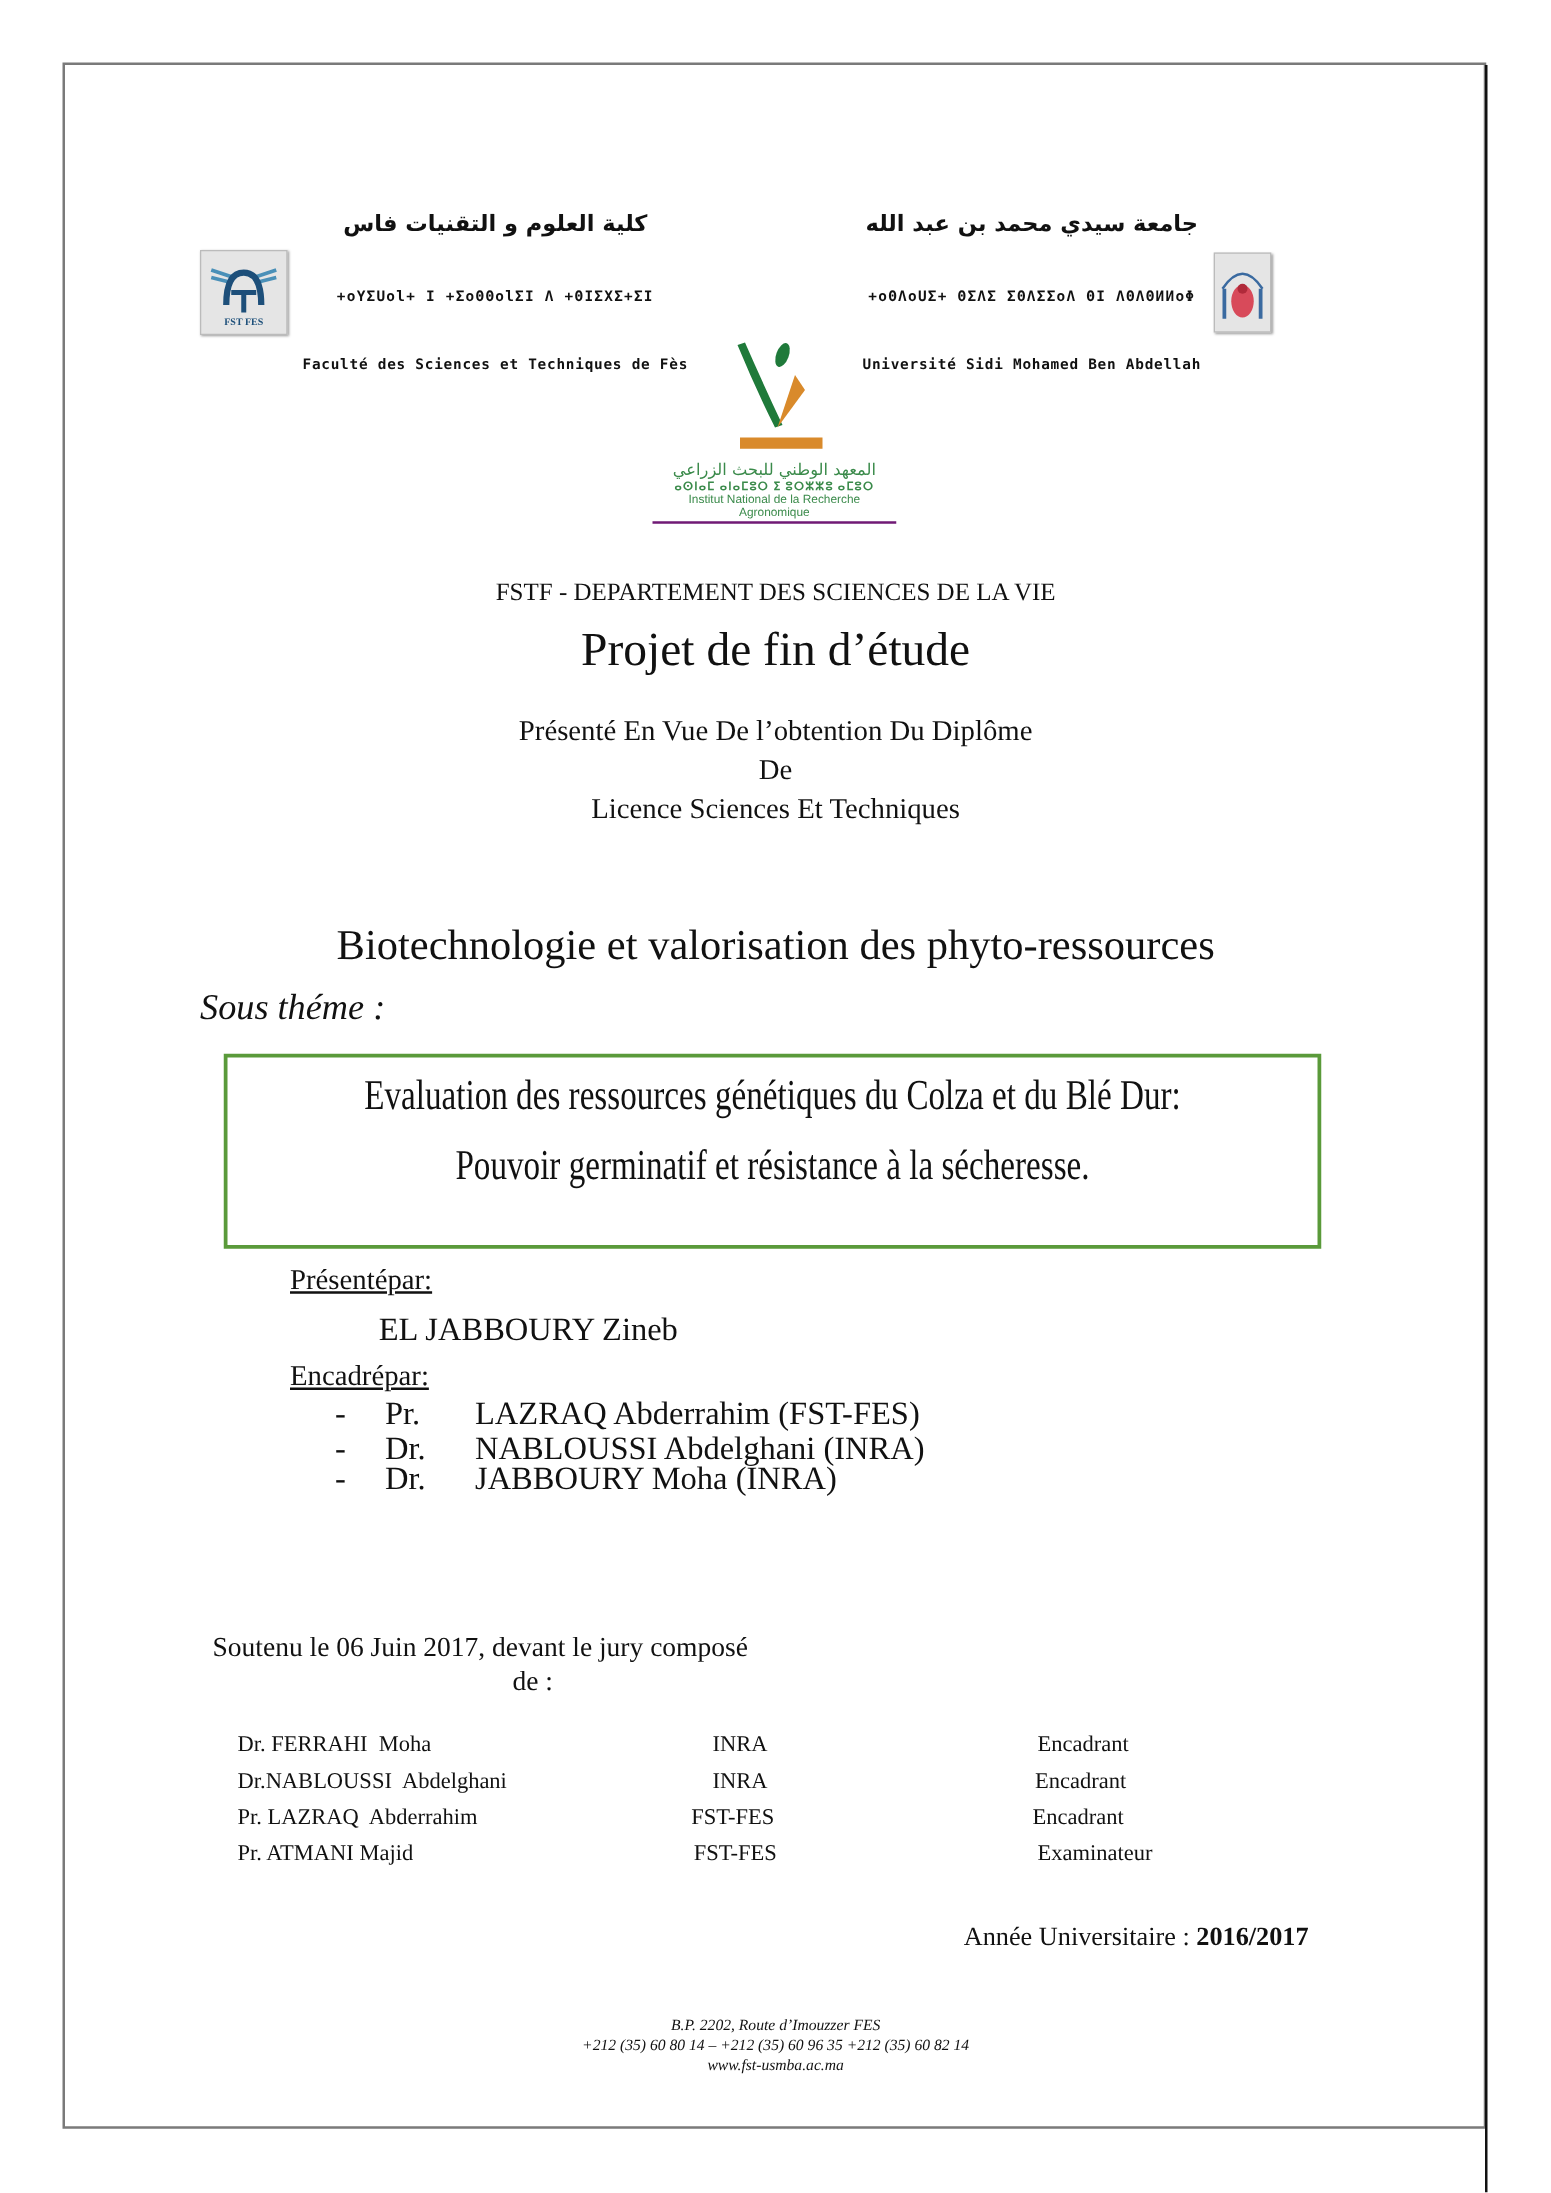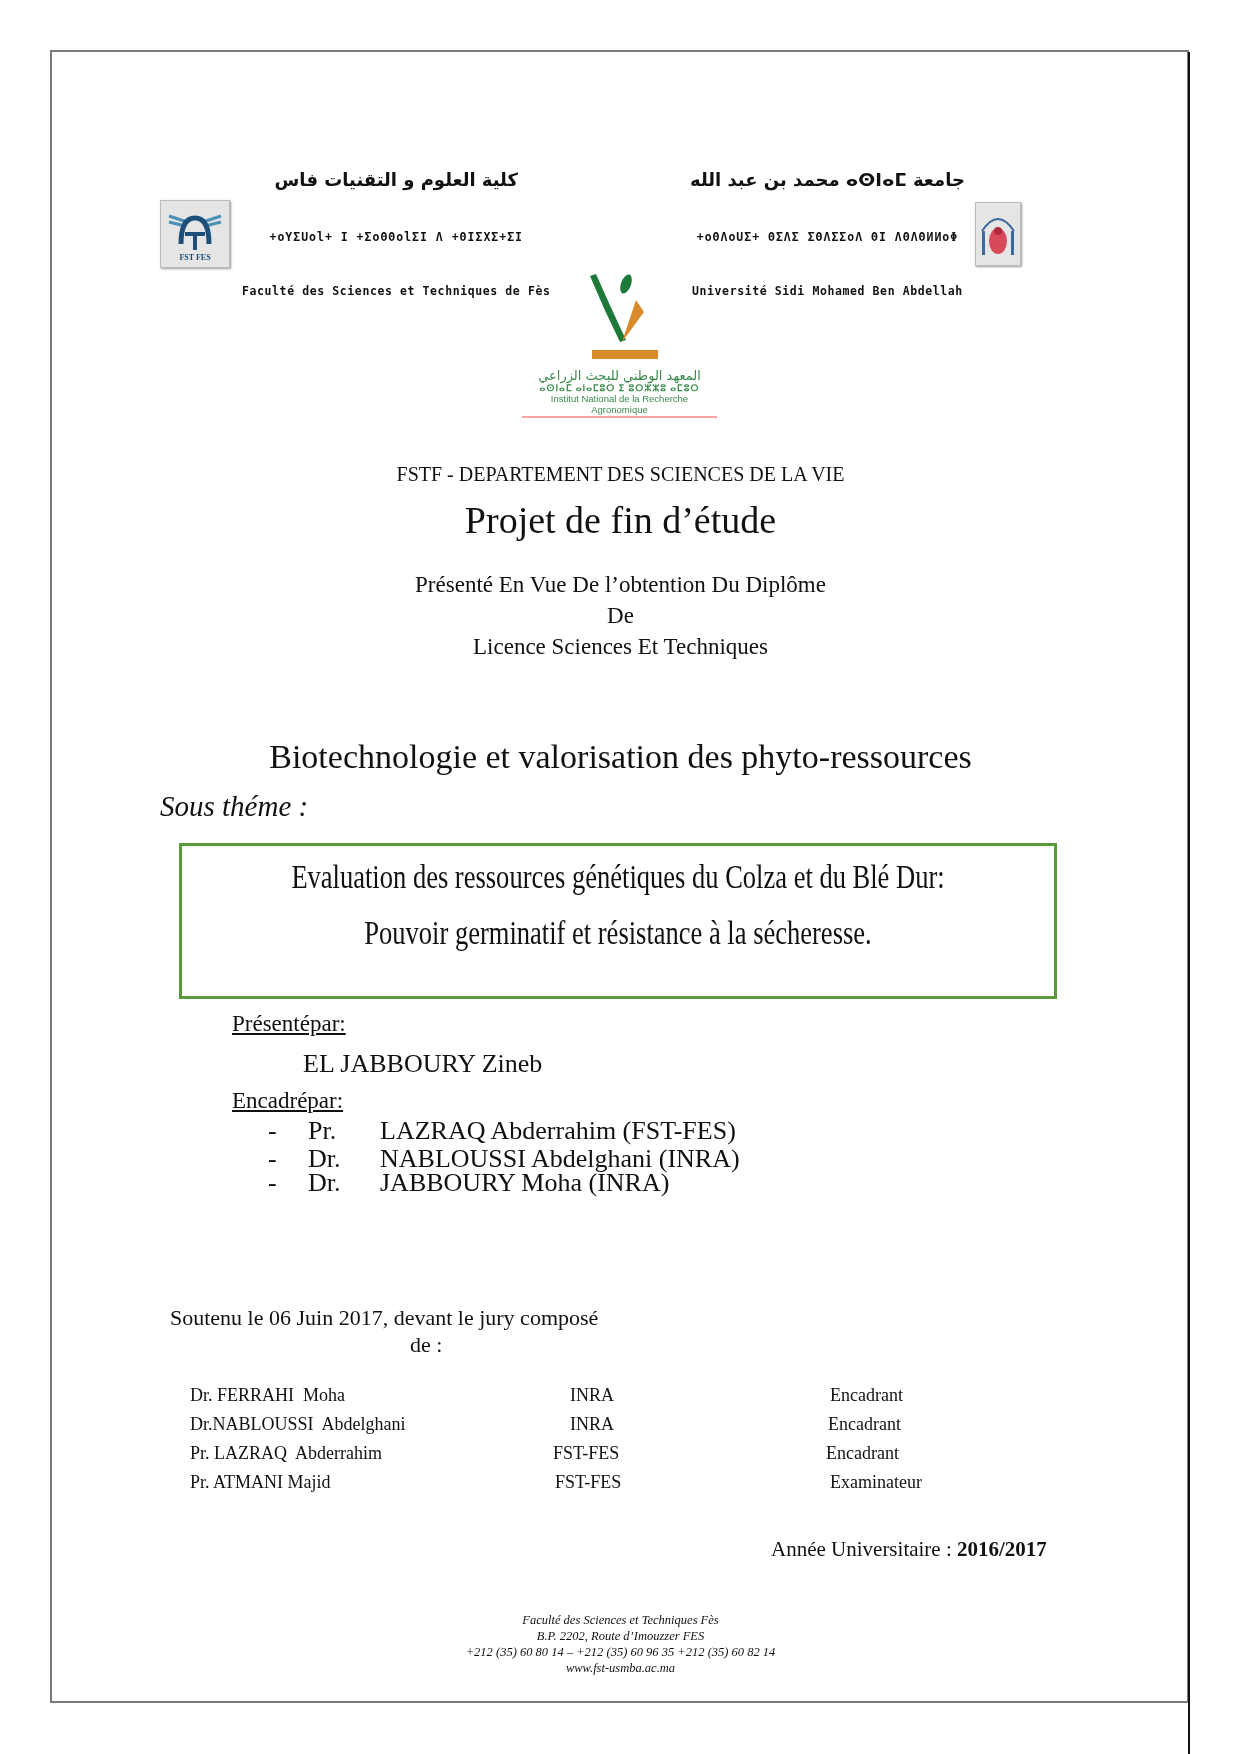--- a/index.html
+++ b/index.html
@@ -16,21 +16,21 @@
                 display: flex; align-items: center; justify-content: center; background: #e5e5e5; }
     .hdr-text { display: flex; flex-direction: column; align-items: center; gap: 36px; }
     .hdr-arabic { font-family: "DejaVu Sans", sans-serif; font-weight: bold; font-size: 18px; direction: rtl; line-height: 24px; }
     .hdr-tifinagh { font-family: "DejaVu Sans Mono", monospace; font-weight: bold; font-size: 11.5px; letter-spacing: 1px; line-height: 18px; }
     .hdr-latin { font-family: "DejaVu Sans Mono", monospace; font-weight: bold; font-size: 11.5px; letter-spacing: 0.6px; line-height: 18px; }
 
     
     .inra { position: absolute; left: 522px; top: 270px; width: 195px; height: 168px; text-align: center; }
     .inra-ar { font-family: "DejaVu Sans", sans-serif; font-size: 13px; color: #3a8a4a; direction: rtl; margin-top: 2px; }
     .inra-tif { font-family: Liberation Serif, serif; font-size: 9px; color: #3a8a4a; font-weight: bold; letter-spacing: 1px; }
-    .inra-lat { font-family: "Liberation Sans Narrow", "Liberation Sans", sans-serif; font-size: 9.5px; color: #3a8a4a; border-bottom: 2px solid #fca5a5; display: inline-block; padding-bottom: 1px; }
+    .inra-lat { font-family: "Liberation Sans Narrow", "Liberation Sans", sans-serif; font-size: 9.5px; color: #3a8a4a; border-bottom: 2px solid #701a75; display: inline-block; padding-bottom: 1px; }
 
     .center { position: absolute; left: 0; width: 1241px; text-align: center; }
     .dept { top: 463px; font-size: 20px; }
     .title { top: 498px; font-size: 38px; }
     .presented { top: 569px; font-size: 23px; line-height: 31px; }
 
     .theme { top: 738px; font-size: 34px; }
     .sous { position: absolute; left: 160px; top: 790px; font-size: 29px; font-style: italic; }
 
     .subject-box { position: absolute; left: 179px; top: 843px; width: 878px; height: 156px;
@@ -76,21 +76,21 @@
   </div>
   <div class="hdr-text" style="margin-left:12px;">
     <div class="hdr-arabic">كلية العلوم و التقنيات فاس</div>
     <div class="hdr-tifinagh">+oYΣUol+  I  +ΣoΘΘolΣI  Λ  +ΘIΣXΣ+ΣI</div>
     <div class="hdr-latin">Faculté des Sciences et Techniques de Fès</div>
   </div>
 </div>
 
 <div class="hdr-right">
   <div class="hdr-text" style="margin-right:10px;">
-    <div class="hdr-arabic">جامعة ⴰⵙⵏⴰⵎ محمد بن عبد الله</div>
+    <div class="hdr-arabic">جامعة سيدي محمد بن عبد الله</div>
     <div class="hdr-tifinagh">+oΘΛoUΣ+  ΘΣΛΣ  ΣΘΛΣΣoΛ  ΘI  ΛΘΛΘИИoΦ</div>
     <div class="hdr-latin">Université Sidi Mohamed Ben Abdellah</div>
   </div>
   <div class="logo-box" style="width:44px;height:62px;">
     <svg width="40" height="58" viewBox="0 0 40 58">
       <path d="M4 26 Q20 2 36 26" fill="none" stroke="#3a6aa0" stroke-width="2"></path>
       <rect x="4" y="26" width="3" height="24" fill="#3a6aa0"></rect>
       <rect x="33" y="26" width="3" height="24" fill="#3a6aa0"></rect>
       <ellipse cx="20" cy="36" rx="9" ry="13" fill="#d84a5a"></ellipse>
       <circle cx="20" cy="26" r="4" fill="#b02a3a"></circle>
@@ -166,17 +166,16 @@
 </div>
 <div class="jury-row" style="top:1472px;">
   <span style="left:0;">Pr. ATMANI Majid</span>
   <span style="left:365px;">FST-FES</span>
   <span style="left:640px;">Examinateur</span>
 </div>
 
 <div class="annee"><span>Année  Universitaire : </span><b>2016/2017</b></div>
 
 <div class="footer">
-  <div>Faculté des Sciences et Techniques Fès</div>
   <div>B.P. 2202, Route d’Imouzzer FES</div>
   <div>+212 (35) 60 80 14 – +212 (35) 60 96 35  +212 (35) 60 82 14</div>
   <div>www.fst-usmba.ac.ma</div>
 </div>
 
 </body></html>

